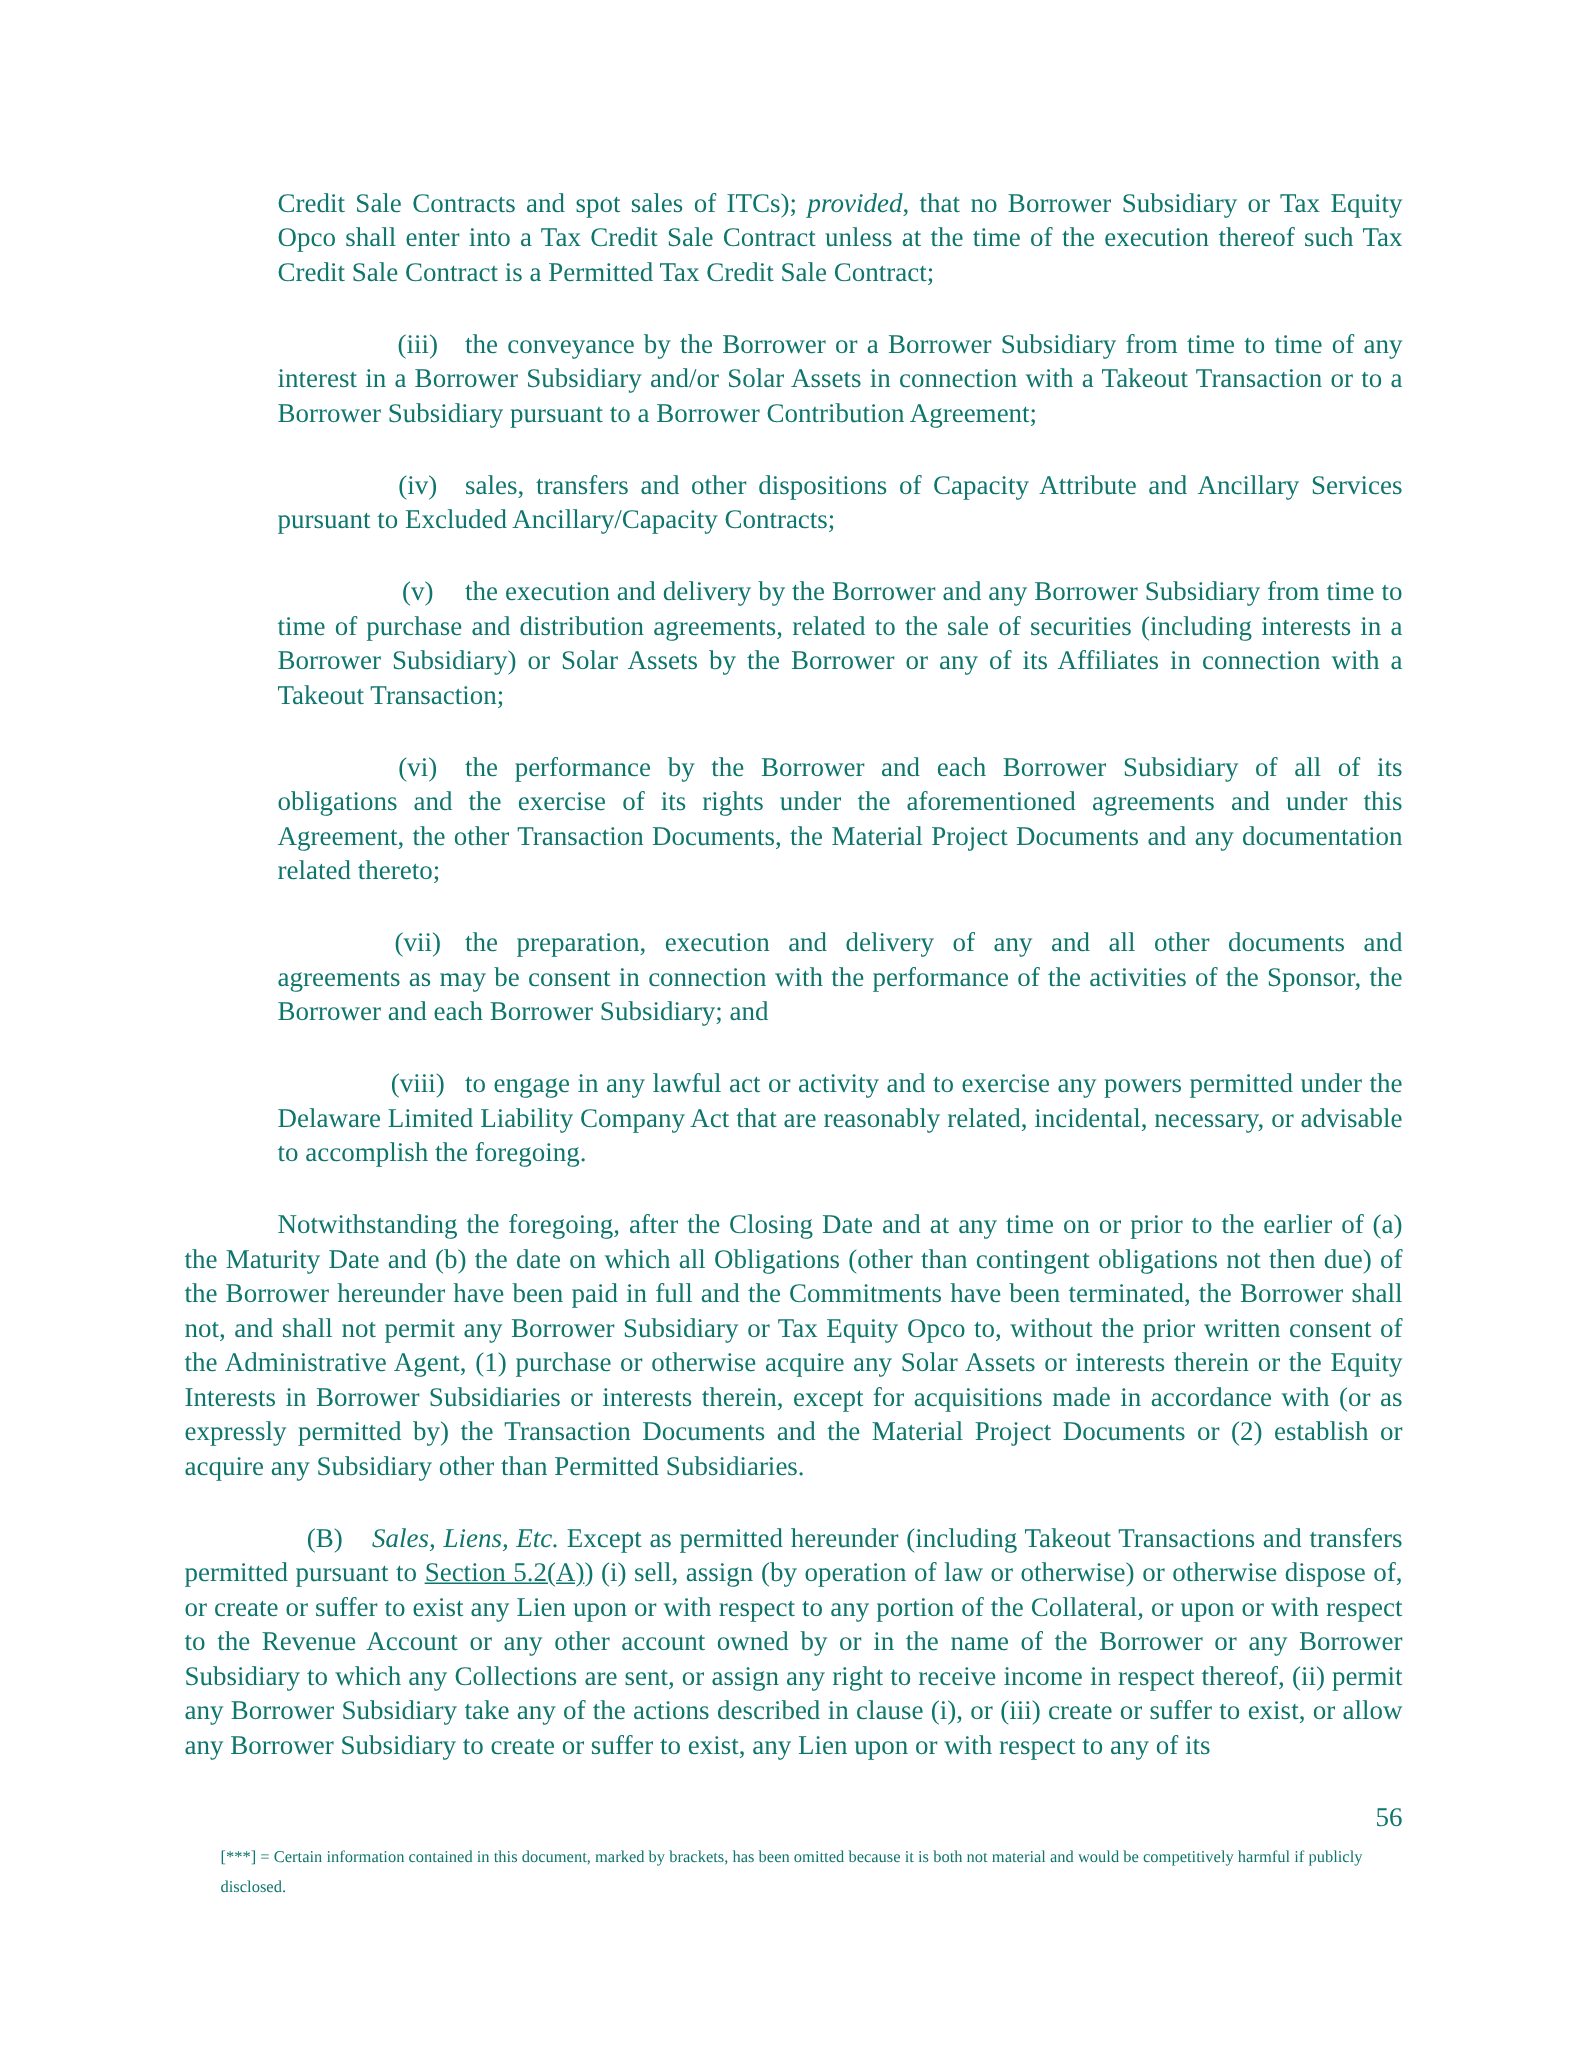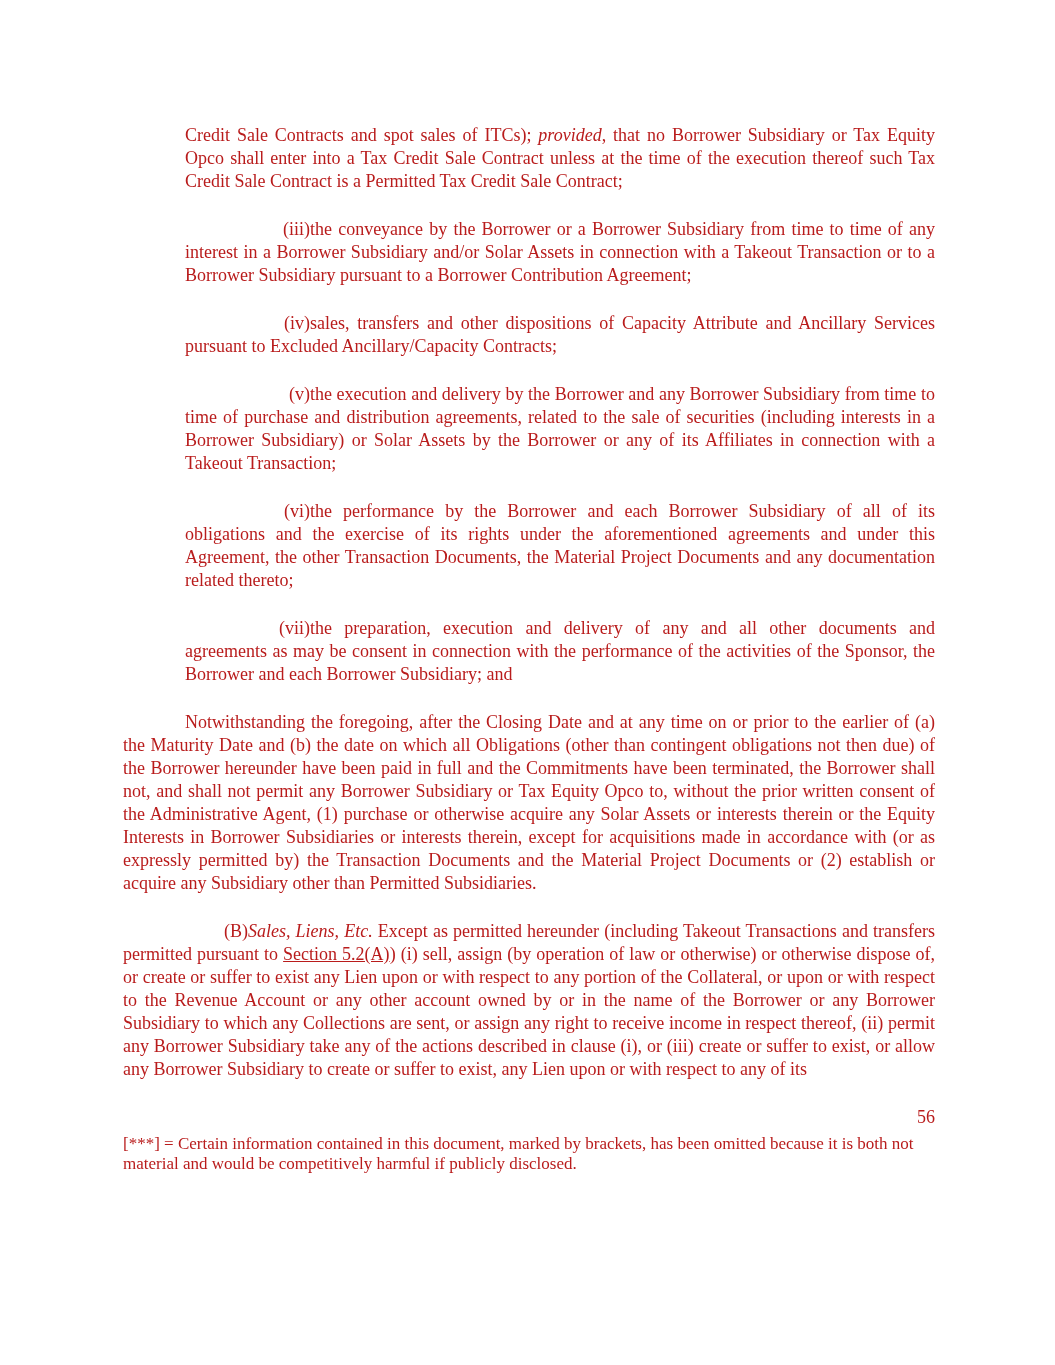--- a/index.html
+++ b/index.html
@@ -12,70 +12,72 @@
     width: 1055px;
     height: 1365px;
     margin: 0 auto;
     background: #ffffff;
     box-sizing: border-box;
     padding: 124px 120px 0 123px;
     overflow: hidden;
     font-family: "Liberation Serif", "DejaVu Serif", serif;
     font-size: 18px;
     line-height: 23px;
-    color: #b91c1c;
+    color: #0f766e;
   }
   .body-text p {
     margin: 0 0 25px 0;
     text-align: justify;
   }
   
   p.indent-block {
     margin-left: 62px;
   }
   p.first-line-indent {
     text-indent: 62px;
   }
   .rlabel {
     display: inline-block;
     width: 63px;
     text-indent: 0;
-    text-align: right;
+    text-align: center;
   }
   i.term { font-style: italic; }
   u.secref { text-decoration: underline; }
   .pagenum {
     margin-top: 10px;
     text-align: right;
   }
   .footnote {
     margin-top: 5px;
-    font-size: 17px;
+    font-size: 11px;
     line-height: 20px;
     text-align: left;
+    margin-left: 24px;
   }
 </style>
 </head>
 <body>
 
 <div class="page">
   <div class="body-text">
 
     <p class="indent-block"><span>Credit Sale Contracts and spot sales of ITCs); </span><i class="term">provided</i><span>, that no Borrower Subsidiary or Tax Equity Opco shall enter into a Tax Credit Sale Contract unless at the time of the execution thereof such Tax Credit Sale Contract is a Permitted Tax Credit Sale Contract;</span></p>
 
     <p class="indent-block first-line-indent"><span class="rlabel">(iii)</span><span>the conveyance by the Borrower or a Borrower Subsidiary from time to time of any interest in a Borrower Subsidiary and/or Solar Assets in connection with a Takeout Transaction or to a Borrower Subsidiary pursuant to a Borrower Contribution Agreement;</span></p>
 
     <p class="indent-block first-line-indent"><span class="rlabel">(iv)</span><span>sales, transfers and other dispositions of Capacity Attribute and Ancillary Services pursuant to Excluded Ancillary/Capacity Contracts;</span></p>
 
     <p class="indent-block first-line-indent"><span class="rlabel">(v)</span><span>the execution and delivery by the Borrower and any Borrower Subsidiary from time to time of purchase and distribution agreements, related to the sale of securities (including interests in a Borrower Subsidiary) or Solar Assets by the Borrower or any of its Affiliates in connection with a Takeout Transaction;</span></p>
 
     <p class="indent-block first-line-indent"><span class="rlabel">(vi)</span><span>the performance by the Borrower and each Borrower Subsidiary of all of its obligations and the exercise of its rights under the aforementioned agreements and under this Agreement, the other Transaction Documents, the Material Project Documents and any documentation related thereto;</span></p>
 
     <p class="indent-block first-line-indent"><span class="rlabel">(vii)</span><span>the preparation, execution and delivery of any and all other documents and agreements as may be consent in connection with the performance of the activities of the Sponsor, the Borrower and each Borrower Subsidiary; and</span></p>
 
+    <p class="indent-block first-line-indent"><span class="rlabel">(viii)</span><span>to engage in any lawful act or activity and to exercise any powers permitted under the Delaware Limited Liability Company Act that are reasonably related, incidental, necessary, or advisable to accomplish the foregoing.</span></p>
 
     <p class="first-line-indent"><span>Notwithstanding the foregoing, after the Closing Date and at any time on or prior to the earlier of (a) the Maturity Date and (b) the date on which all Obligations (other than contingent obligations not then due) of the Borrower hereunder have been paid in full and the Commitments have been terminated, the Borrower shall not, and shall not permit any Borrower Subsidiary or Tax Equity Opco to, without the prior written consent of the Administrative Agent, (1) purchase or otherwise acquire any Solar Assets or interests therein or the Equity Interests in Borrower Subsidiaries or interests therein, except for acquisitions made in accordance with (or as expressly permitted by) the Transaction Documents and the Material Project Documents or (2) establish or acquire any Subsidiary other than Permitted Subsidiaries.</span></p>
 
     <p class="first-line-indent"><span class="rlabel">(B)</span><i class="term">Sales, Liens, Etc.</i><span>  Except as permitted hereunder (including Takeout Transactions and transfers permitted pursuant to </span><u class="secref">Section 5.2(A)</u><span>) (i) sell, assign (by operation of law or otherwise) or otherwise dispose of, or create or suffer to exist any Lien upon or with respect to any portion of the Collateral, or upon or with respect to the Revenue Account or any other account owned by or in the name of the Borrower or any Borrower Subsidiary to which any Collections are sent, or assign any right to receive income in respect thereof, (ii) permit any Borrower Subsidiary take any of the actions described in clause (i), or (iii) create or suffer to exist, or allow any Borrower Subsidiary to create or suffer to exist, any Lien upon or with respect to any of its</span></p>
 
   </div>
 
   <div class="pagenum">56</div>
 
   <div class="footnote">[***] = Certain information contained in this document, marked by brackets, has been omitted because it is both not material and would be competitively harmful if publicly disclosed.</div>

